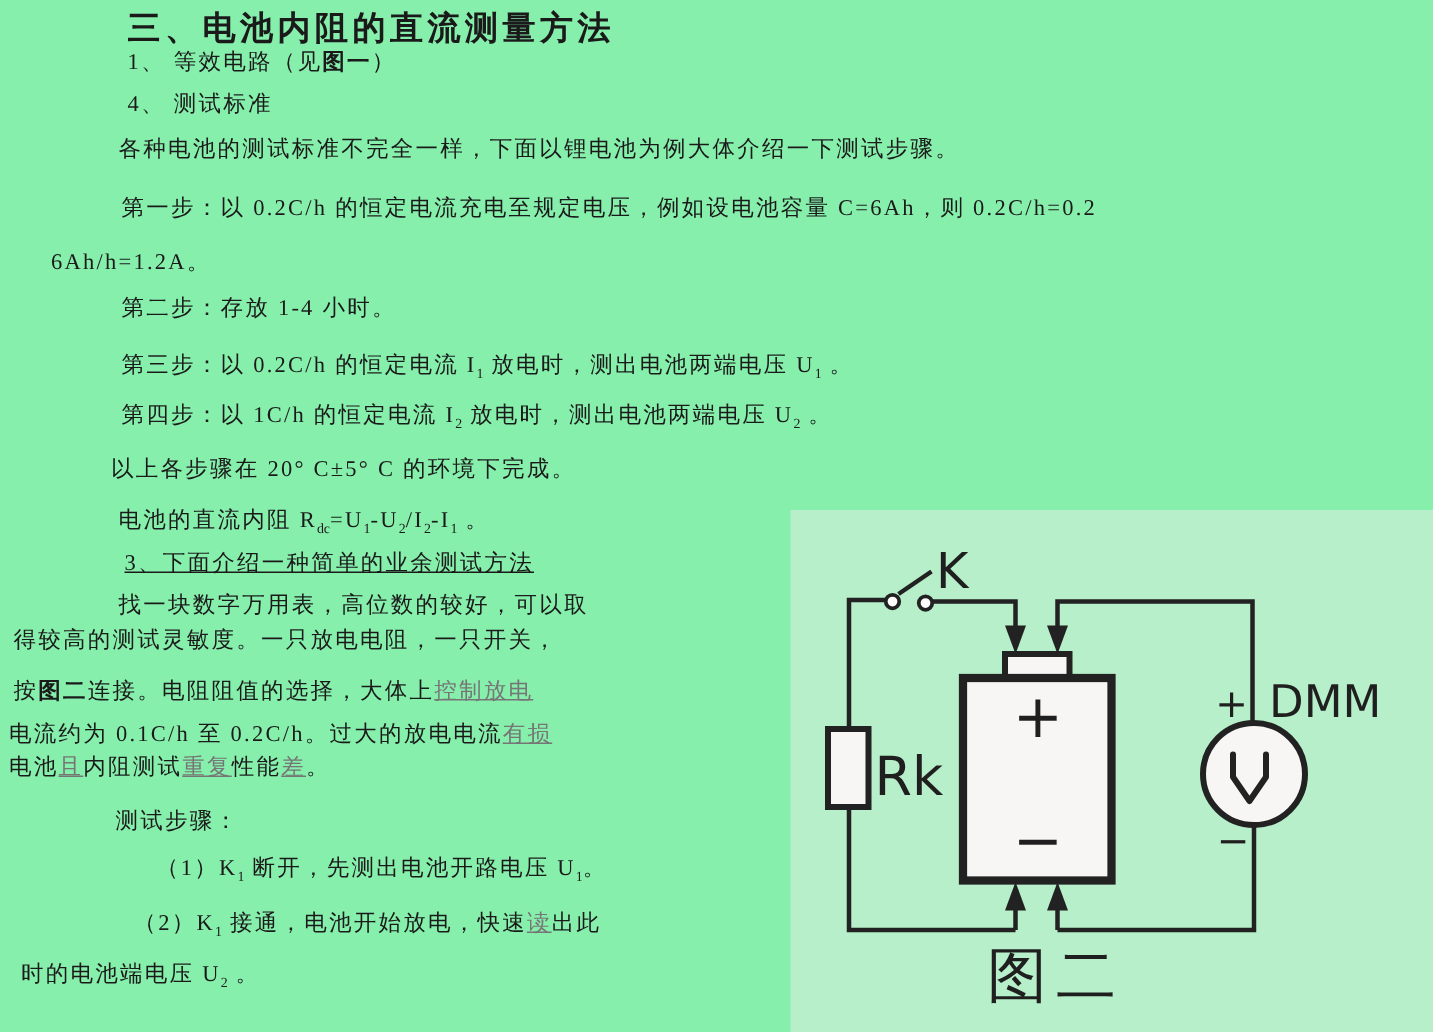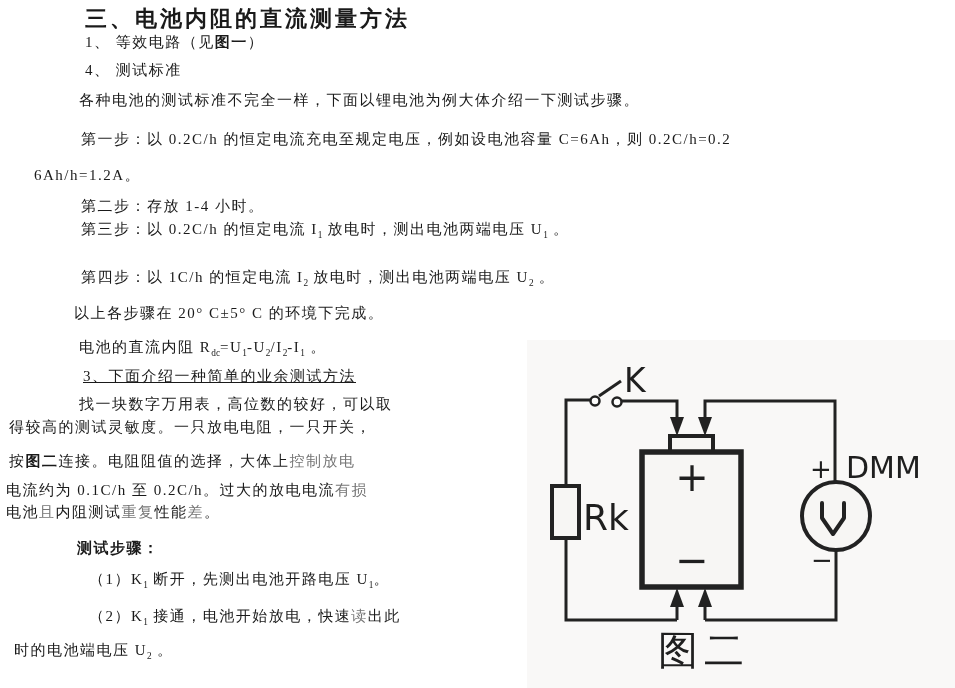--- a/index.html
+++ b/index.html
@@ -1,57 +1,57 @@
 <!DOCTYPE html>
 <html><head>
 <meta charset="utf-8">
 <style>
   html,body{margin:0;padding:0;background:#e8e8e8;}
   .page{
     position:relative;width:955px;height:688px;overflow:hidden;
-    background:#ffffff;
+    background:#86efac;
     font-family:"Liberation Serif","DejaVu Serif",serif;
     color:#1a1a1a;
   }
   .tline{
     position:absolute;white-space:pre;line-height:1.15;
     font-size:15px;letter-spacing:1.5px;
   }
   .tline sub{font-size:.62em;letter-spacing:0;}
   .bold{font-weight:bold;}
-  .dim{color:#767676;}
+  .dim{color:#767676;text-decoration:underline;}
   svg text{font-family:"DejaVu Sans","Liberation Sans",sans-serif;fill:#1f1f1f;}
   svg text.cjk{font-family:"Liberation Serif","DejaVu Serif",serif;}
   .ink{stroke:#222;fill:none;}
 </style>
 </head>
 <body>
 
 <div class="page">
 
   <div>
       <div class="tline bold" style="left: 85px; top: 6px; font-size: 22px; letter-spacing: 3px;"><span>三、电池内阻的直流测量方法</span></div>
       <div class="tline" style="left: 85px; top: 34px;"><span>1、 等效电路（见</span><span class="bold">图一</span><span>）</span></div>
       <div class="tline" style="left: 85px; top: 62px;"><span>4、 测试标准</span></div>
       <div class="tline" style="left: 79px; top: 92px;"><span>各种电池的测试标准不完全一样，下面以锂电池为例大体介绍一下测试步骤。</span></div>
       <div class="tline" style="left: 81px; top: 131px;"><span>第一步：以 0.2C/h 的恒定电流充电至规定电压，例如设电池容量 C=6Ah，则 0.2C/h=0.2</span></div>
       <div class="tline" style="left: 34px; top: 167px;"><span>6Ah/h=1.2A。</span></div>
       <div class="tline" style="left: 81px; top: 198px; text-align: right;"><span>第二步：存放 1-4 小时。</span></div>
-      <div class="tline" style="left: 81px; top: 221px;"><span>第三步：以 0.2C/h 的恒定电流 I</span><sub>1</sub><span> 放电时，测出电池两端电压 U</span><sub>1</sub><span> 。</span></div>
+      <div class="tline" style="left: 81px; top: 236px;"><span>第三步：以 0.2C/h 的恒定电流 I</span><sub>1</sub><span> 放电时，测出电池两端电压 U</span><sub>1</sub><span> 。</span></div>
       <div class="tline" style="left: 81px; top: 269px; text-align: center;"><span>第四步：以 1C/h 的恒定电流 I</span><sub>2</sub><span> 放电时，测出电池两端电压 U</span><sub>2</sub><span> 。</span></div>
       <div class="tline" style="left: 74px; top: 305px;"><span>以上各步骤在 20° C±5° C 的环境下完成。</span></div>
       <div class="tline" style="left: 79px; top: 339px;"><span>电池的直流内阻 R</span><sub>dc</sub><span>=U</span><sub>1</sub><span>-U</span><sub>2</sub><span>/I</span><sub>2</sub><span>-I</span><sub>1</sub><span> 。</span></div>
       <div class="tline" style="left: 83px; top: 368px; text-decoration: underline;"><span>3、下面介绍一种简单的业余测试方法</span></div>
       <div class="tline" style="left: 79px; top: 396px;"><span>找一块数字万用表，高位数的较好，可以取</span></div>
       <div class="tline" style="left: 9px; top: 419px;"><span>得较高的测试灵敏度。一只放电电阻，一只开关，</span></div>
       <div class="tline" style="left: 9px; top: 453px;"><span>按</span><span class="bold">图二</span><span>连接。电阻阻值的选择，大体上</span><span class="dim">控制放电</span></div>
       <div class="tline" style="left: 6px; top: 482px;"><span>电流约为 0.1C/h 至 0.2C/h。过大的放电电流</span><span class="dim">有损</span></div>
       <div class="tline" style="left: 6px; top: 504px;"><span>电池</span><span class="dim">且</span><span>内阻测试</span><span class="dim">重复</span><span>性能</span><span class="dim">差</span><span>。</span></div>
-      <div class="tline" style="left: 77px; top: 540px; font-weight: bold;"><span>测试步骤：</span></div>
-      <div class="tline" style="left: 89px; top: 571px;"><span>（1）K</span><sub>1</sub><span> 断开，先测出电池开路电压 U</span><sub>1</sub><span>。</span></div>
+      <div class="tline" style="left: 77px; top: 540px;"><span>测试步骤：</span></div>
+      <div class="tline" style="left: 104px; top: 571px;"><span>（1）K</span><sub>1</sub><span> 断开，先测出电池开路电压 U</span><sub>1</sub><span>。</span></div>
       <div class="tline" style="left: 89px; top: 608px;"><span>（2）K</span><sub>1</sub><span> 接通，电池开始放电，快速</span><span class="dim">读</span><span>出此</span></div>
       <div class="tline" style="left: 14px; top: 642px;"><span>时的电池端电压 U</span><sub>2</sub><span> 。</span></div>
     </div>
 
   <svg width="955" height="688" viewBox="0 0 955 688" style="position:absolute;left:0;top:0;">
 
     <rect x="527" y="340" width="428" height="348" fill="#f1f0ed" opacity="0.45"></rect>
 
     <path class="ink" d="M590,400 H566 V486" stroke-width="3"></path>
     <rect x="552" y="486" width="27" height="52" fill="#f7f6f4" stroke="#222" stroke-width="4"></rect>

